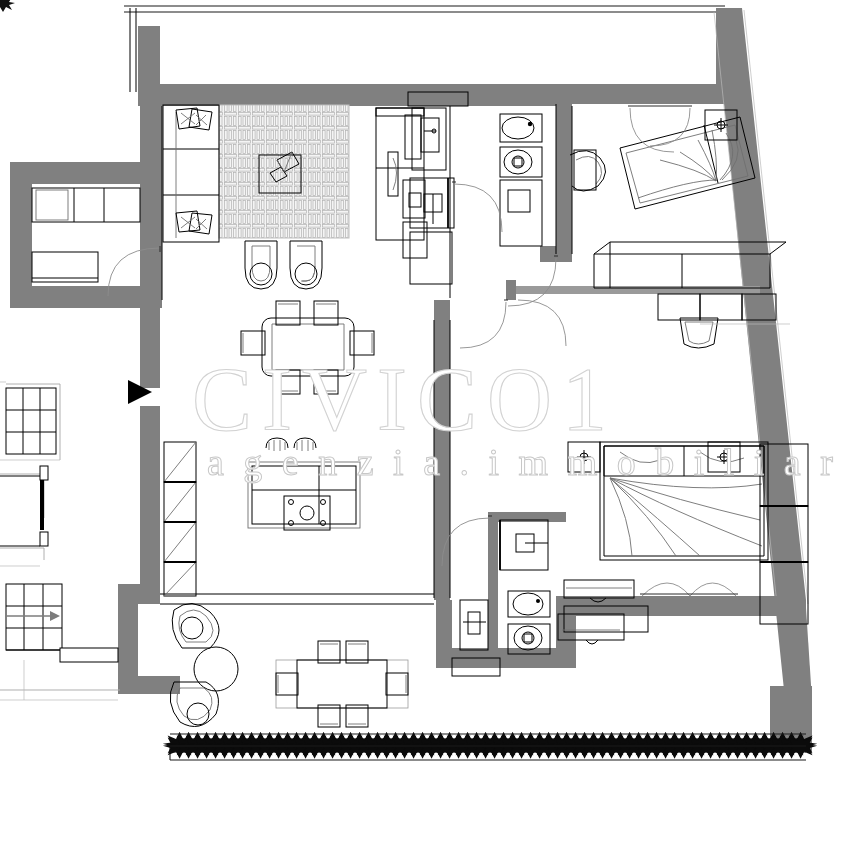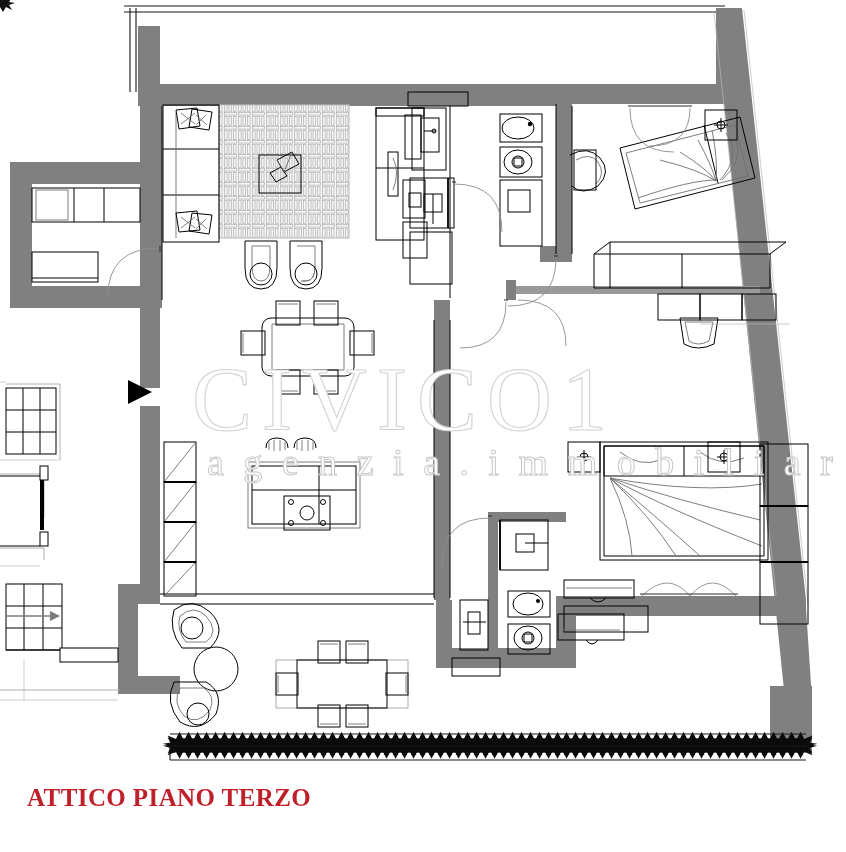--- a/index.html
+++ b/index.html
@@ -572,15 +572,14 @@
     <g>
       <path class="hairline" d="M0 690 L118 690 M0 700 L118 700"></path>
       <path class="hairline" d="M0 382 L6 382"></path>
     </g>
 
   </svg>
 
   <div id="wm-main">CIVICO1</div>
   <div id="wm-sub">a g e n z i a . i m m o b i l i a r e</div>
 
-  <div id="plan-title" style="color: rgb(192, 32, 42);">ATTICO PIANO TERZO</div>
 
 </div>
 
 </body></html>

